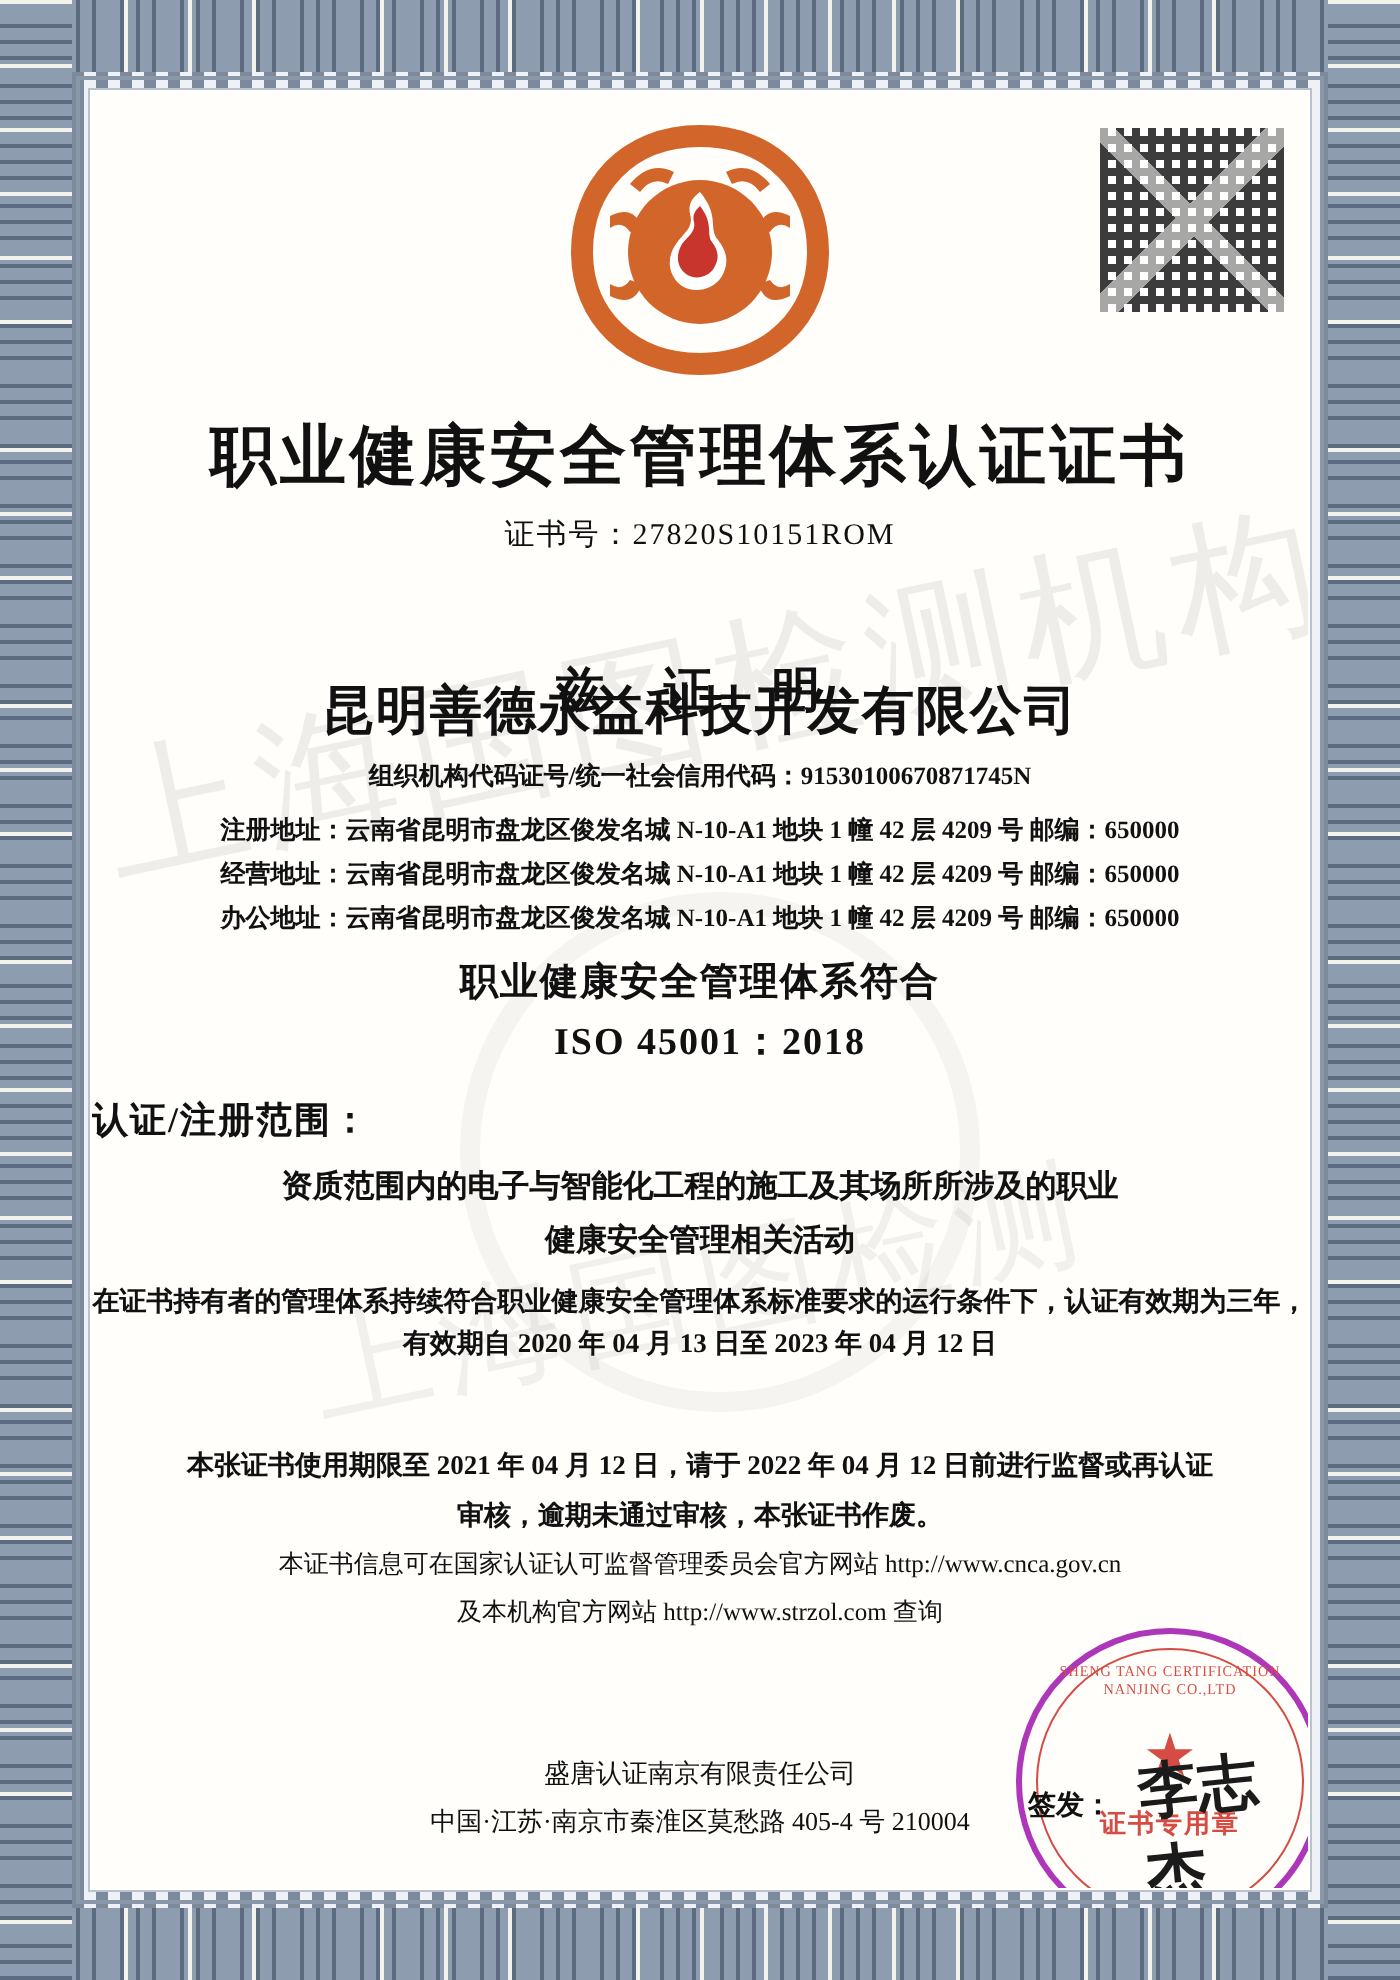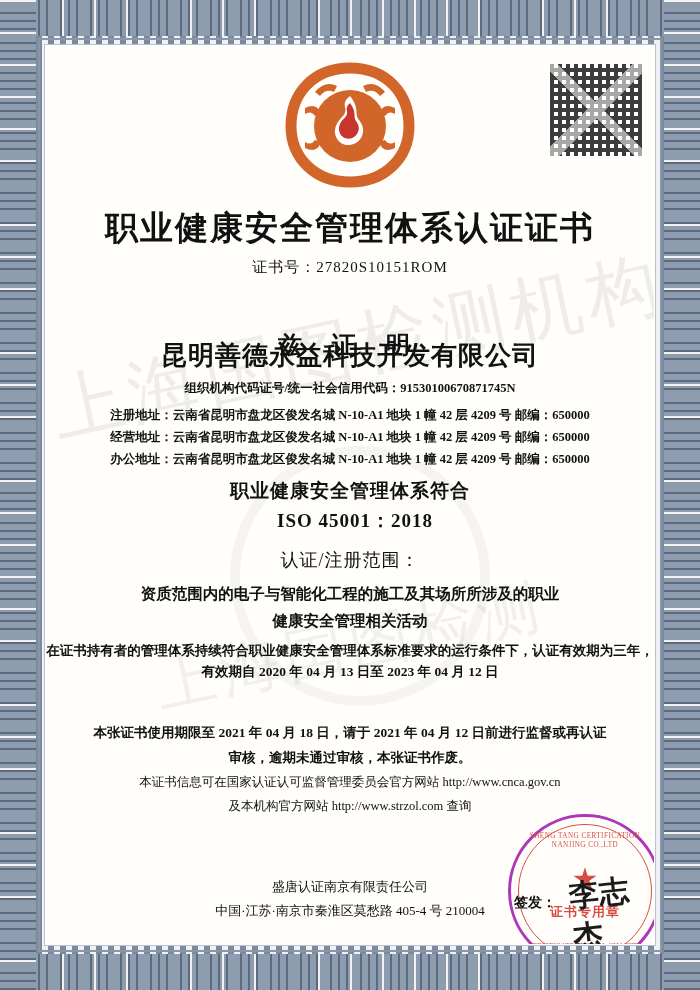--- a/index.html
+++ b/index.html
@@ -227,23 +227,22 @@
     text-align: center;
     font-size: 19px;
     font-weight: bold;
     letter-spacing: 1px;
     color: #111;
     padding-left: 10px;
   }
   .scope-title {
     position: absolute;
     left: 0; right: 0; top: 502px;
-    text-align: center;
     font-size: 18px;
-    font-weight: normal;
+    font-weight: bold;
     letter-spacing: 1px;
     color: #111;
   }
   .scope-body {
     position: absolute;
     left: 30px; right: 30px; top: 534px;
     text-align: center;
     font-size: 15.5px;
     font-weight: bold;
     line-height: 27px;
@@ -452,21 +451,21 @@
     <div class="scope-body">
       <div>资质范围内的电子与智能化工程的施工及其场所所涉及的职业</div>
       <div>健康安全管理相关活动</div>
     </div>
 
     <div class="cond">在证书持有者的管理体系持续符合职业健康安全管理体系标准要求的运行条件下，认证有效期为三年，</div>
     <div class="valid">有效期自 2020 年 04 月 13 日至 2023 年 04 月 12 日</div>
 
 
     <div class="note2">
-      <div>本张证书使用期限至 2021 年 04 月 18 日，请于 2021 年 04 月 12 日前进行监督或再认证</div>
+      <div>本张证书使用期限至 2021 年 04 月 12 日，请于 2022 年 04 月 12 日前进行监督或再认证</div>
       <div>审核，逾期未通过审核，本张证书作废。</div>
     </div>
 
     <div class="note3">
       <div>本证书信息可在国家认证认可监督管理委员会官方网站 http://www.cnca.gov.cn</div>
       <div>及本机构官方网站 http://www.strzol.com 查询</div>
     </div>
 
     <div class="seal">
       <div class="seal-text-top">SHENG TANG CERTIFICATION NANJING CO.,LTD</div>

